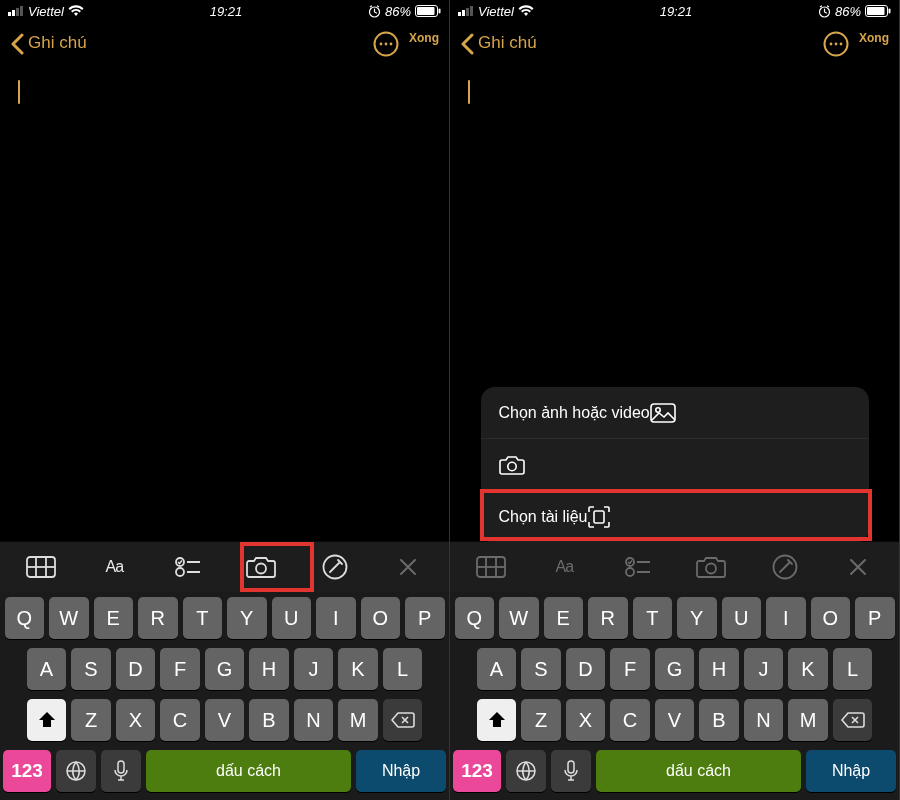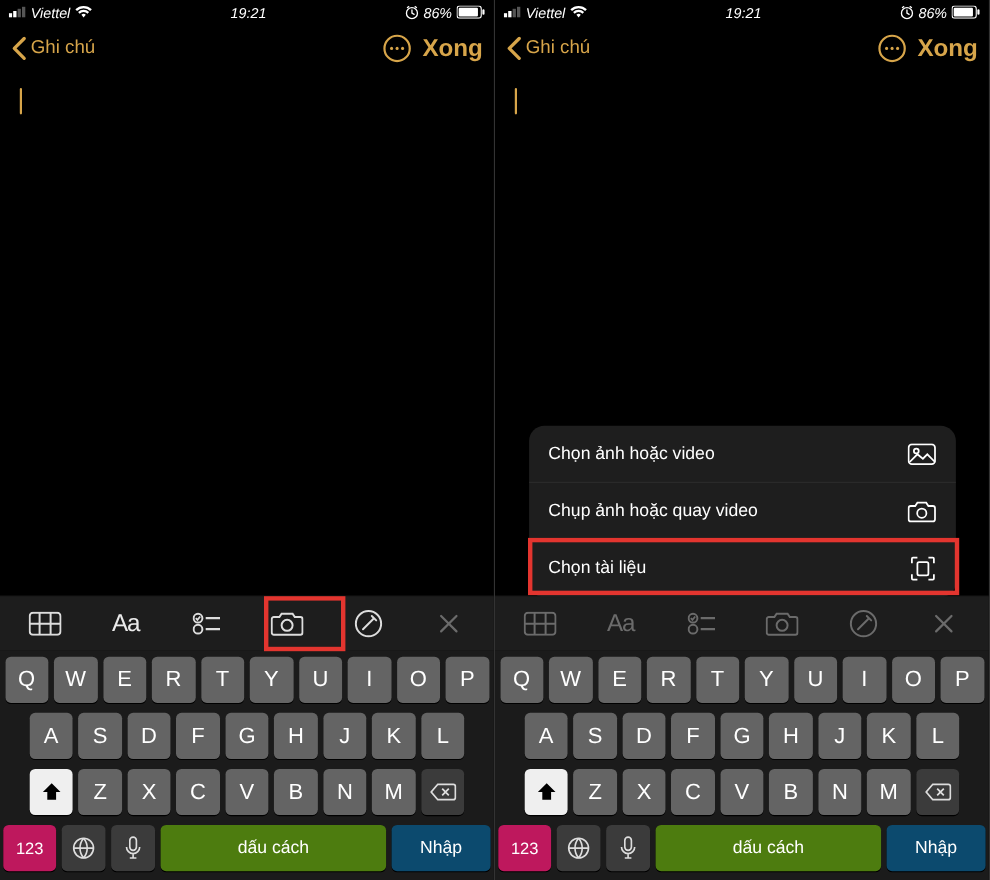--- a/index.html
+++ b/index.html
@@ -37,21 +37,21 @@
   
   .nav-bar {
     height: 44px;
     display: flex;
     align-items: center;
     justify-content: space-between;
     padding: 0 10px;
     color: #d7a54a;
   }
   .nav-left { display:flex; align-items:flex-start; gap:4px; font-size:17px; }
-  .nav-right { display:flex; align-items:flex-start; gap:10px; font-size:22px; }
+  .nav-right { display:flex; align-items:flex-start; gap:10px; font-size:12px; }
   .chevron-left { display:inline-flex; }
   .more-circle { display:inline-flex; }
   .done-btn { font-weight:600; }
   
   .note-body {
     flex: 1;
     position: relative;
     padding: 14px 18px;
   }
   .cursor {
@@ -67,21 +67,21 @@
     left: 50%;
     transform: translateX(-50%);
     width: 388px;
     background: #1e1e1e;
     border-radius: 14px;
     overflow: hidden;
   }
   .popup-item {
     display:flex;
     align-items:center;
-    justify-content:space-between;
+    justify-content:flex-start;
     padding: 12px 18px;
     color:#fff;
     font-size:16px;
     border-bottom:1px solid #2c2c2c;
     min-height:52px;
   }
   .popup-item:last-child { border-bottom:none; }
   .popup-item .label { line-height:1.25; max-width: 300px;}
   .popup-item .ico { display:inline-flex;}
   .red-highlight {
@@ -102,21 +102,21 @@
   .kb-tool {
     flex:1;
     display:flex;
     align-items:center;
     justify-content:center;
     height:100%;
     color:#eaeaea;
     font-size:20px;
   }
   .kb-tool.dim { color:#6b6b6b; }
-  .aa-label { font-size:22px; letter-spacing:-1px; }
+  .aa-label { font-size:16px; letter-spacing:-1px; }
   
   .keyboard {
     background:#1b1b1b;
     padding:6px 3px 8px 3px;
     display:flex;
     flex-direction:column;
     gap:9px;
   }
   .krow { display:flex; gap:5px; justify-content:center; }
   .key {
@@ -132,21 +132,21 @@
     box-shadow: 0 1px 0 #000;
   }
   .krow.top .key { flex: 0 0 39.5px; }
   .krow.mid { padding: 0 22px; }
   .krow.mid .key { flex: 0 0 39.5px; }
   .krow.bot .key { flex: 0 0 39.5px; }
   .key.shift { flex:0 0 50px; background:#efefef; color:#000; }
   .key.backspace { flex:0 0 50px; background:#3b3b3b; }
   .krow.ctrl .key { }
   .krow.ctrl { }
-  .key.num { flex:0 0 48px; background:#be185d; font-size:15px;}
+  .key.num { flex:0 0 48px; background:#ec4899; font-size:19px;font-weight:bold;}
   .key.globe { flex:0 0 40px; background:#3b3b3b;}
   .key.mic { flex:0 0 40px; background:#3b3b3b;}
   .key.space { flex:1; background:#4d7c0f; font-size:16px;}
   .key.enter { flex:0 0 90px; background:#0c4a6e; font-size:16px;}
   svg { display:block; }
 </style>
 </head>
 <body>
 
 <div class="phone">
@@ -387,21 +387,20 @@
         <span class="label">Chọn ảnh hoặc video</span>
         <span class="ico">
           <svg width="26" height="20" viewBox="0 0 26 20">
               <rect x="1" y="1" width="24" height="18" rx="3" stroke="#fff" stroke-width="1.6" fill="none"></rect>
               <circle cx="8" cy="7" r="2.2" stroke="#fff" stroke-width="1.6" fill="none"></circle>
               <path d="M2 17 L9 10 L14 14 L18 10 L25 17" stroke="#fff" stroke-width="1.6" fill="none"></path>
             </svg>
         </span>
       </div>
       <div class="popup-item">
-        <span class="label">Chụp ảnh hoặc quay video</span>
         <span class="ico">
           <svg width="26" height="22" viewBox="0 0 26 22">
               <path d="M3 6 h4 l2 -3 h8 l2 3 h4 a2 2 0 0 1 2 2 v10 a2 2 0 0 1 -2 2 h-20 a2 2 0 0 1 -2 -2 v-10 a2 2 0 0 1 2 -2 z" stroke="#fff" stroke-width="1.6" fill="none"></path>
               <circle cx="13" cy="12.5" r="4.2" stroke="#fff" stroke-width="1.6" fill="none"></circle>
             </svg>
         </span>
       </div>
       <div class="popup-item">
         <span class="label">Chọn tài liệu</span>
         <span class="ico">

